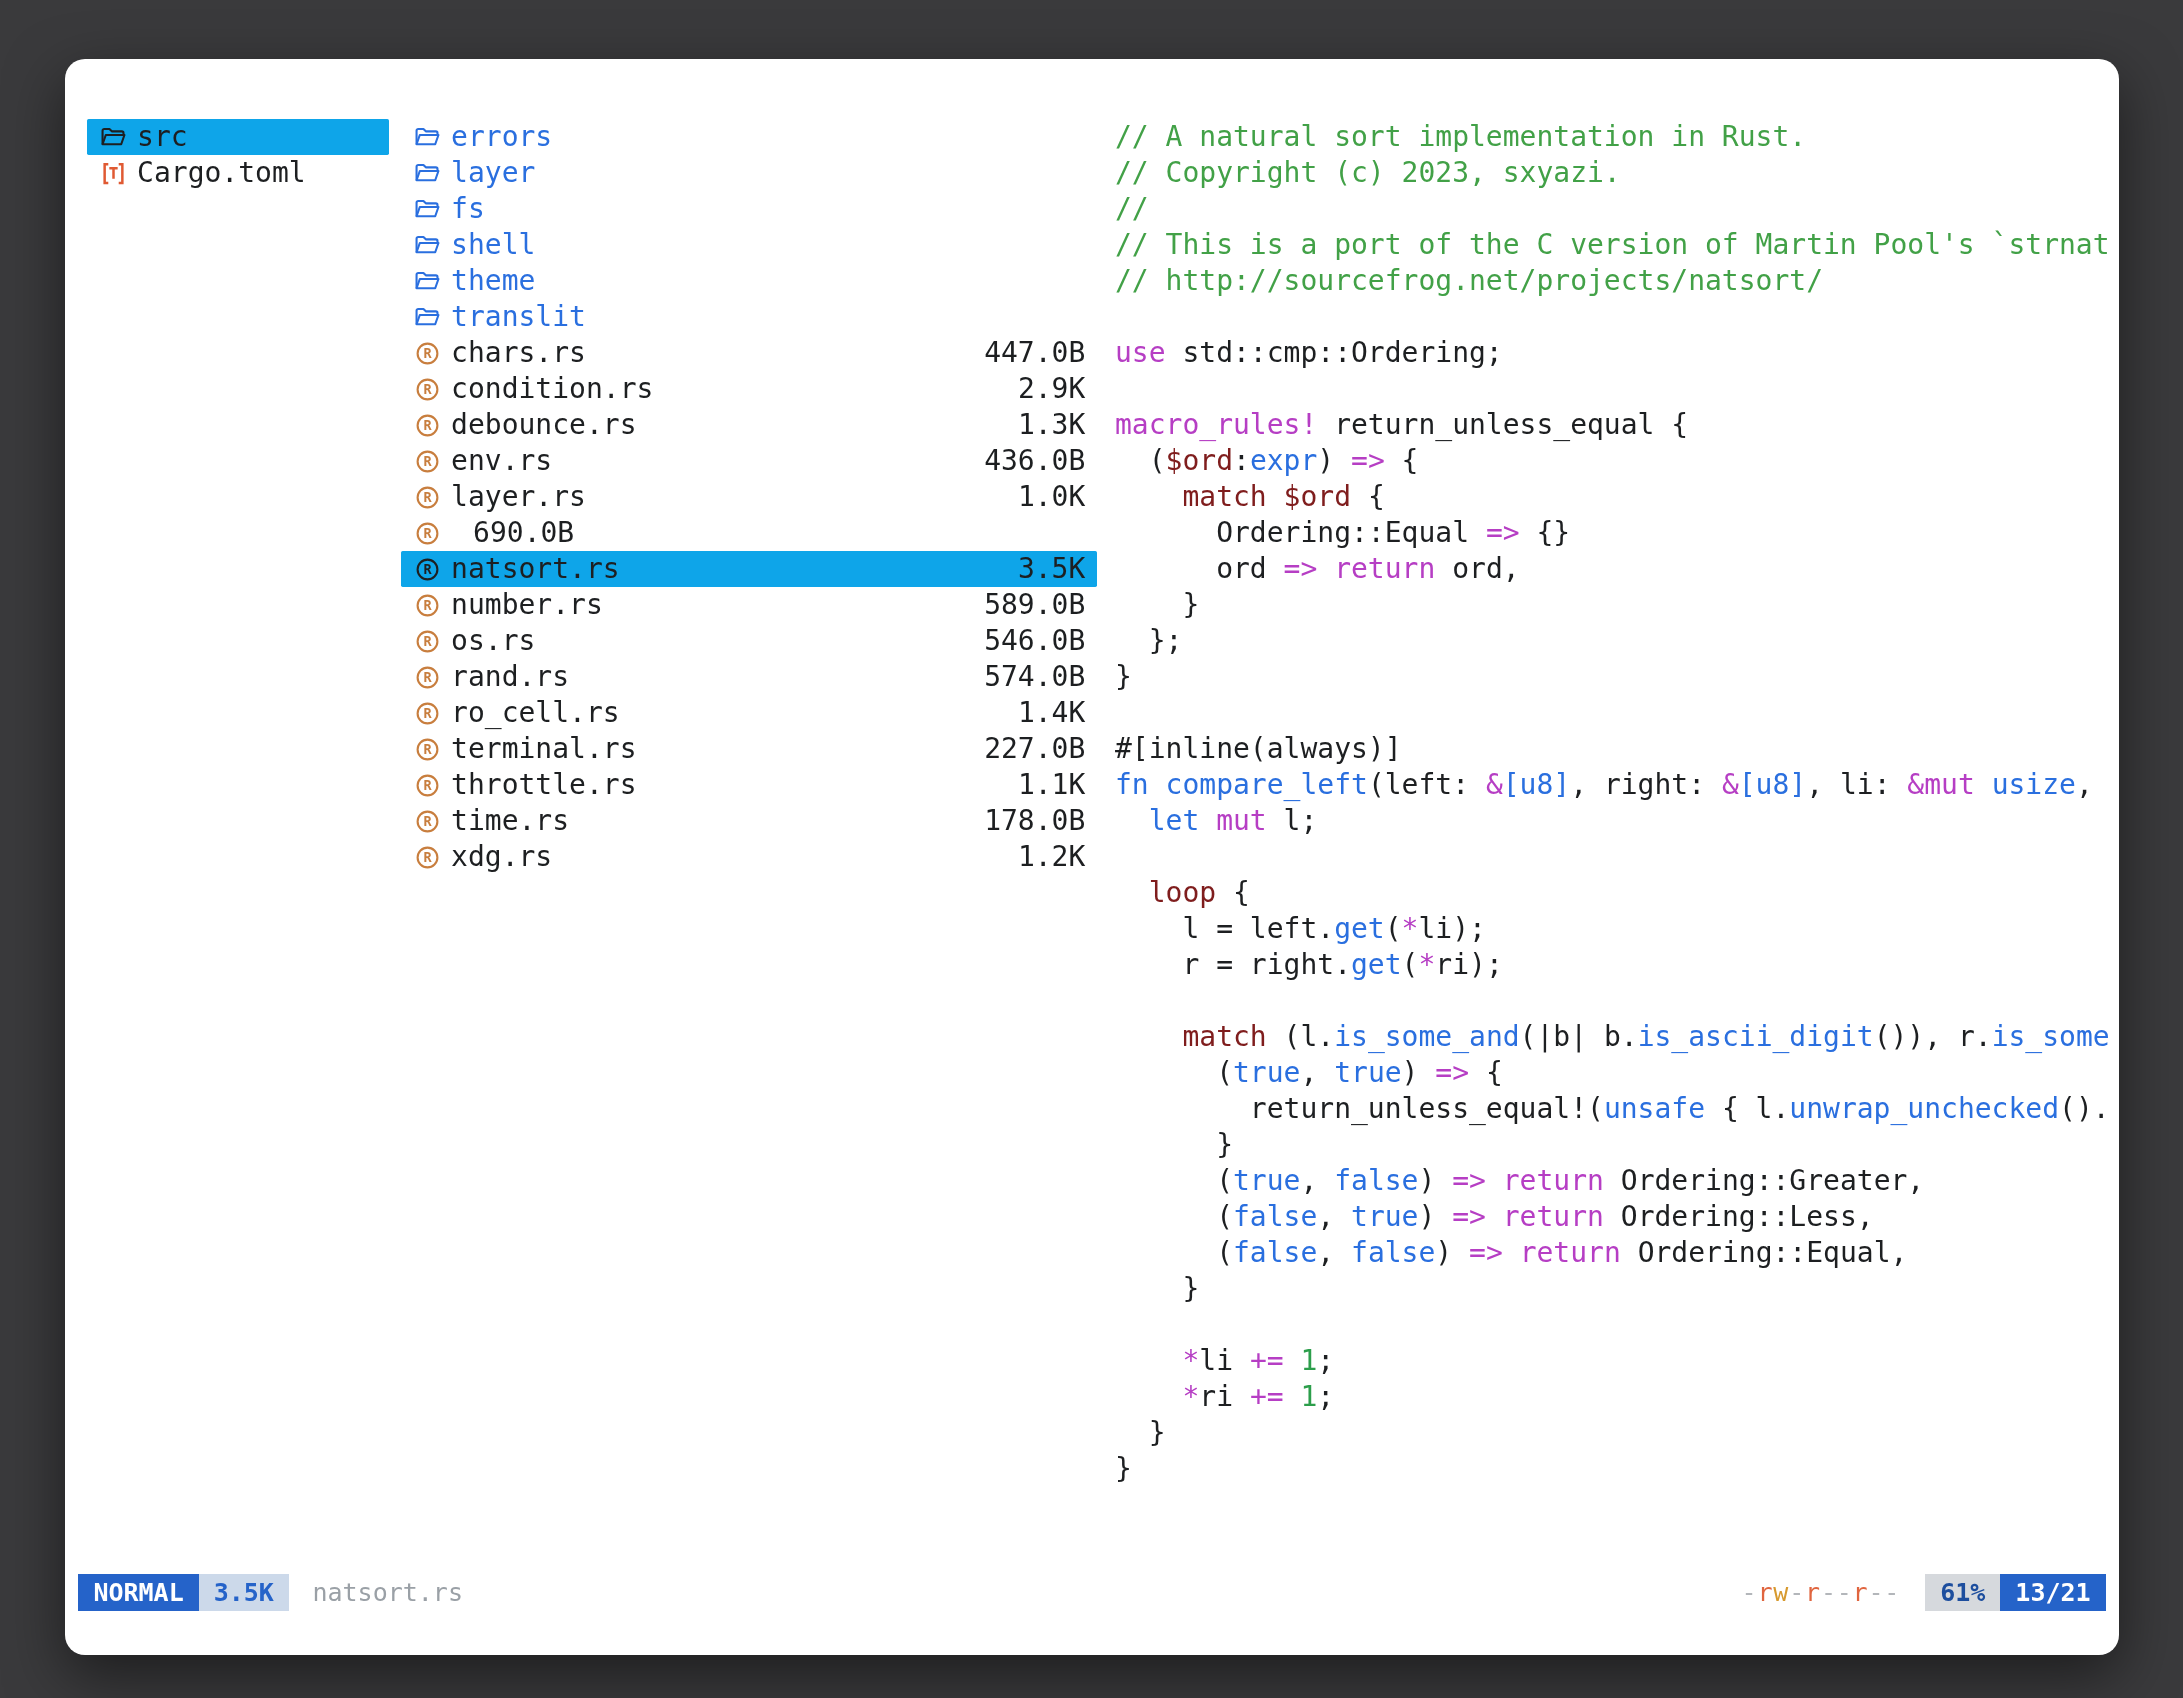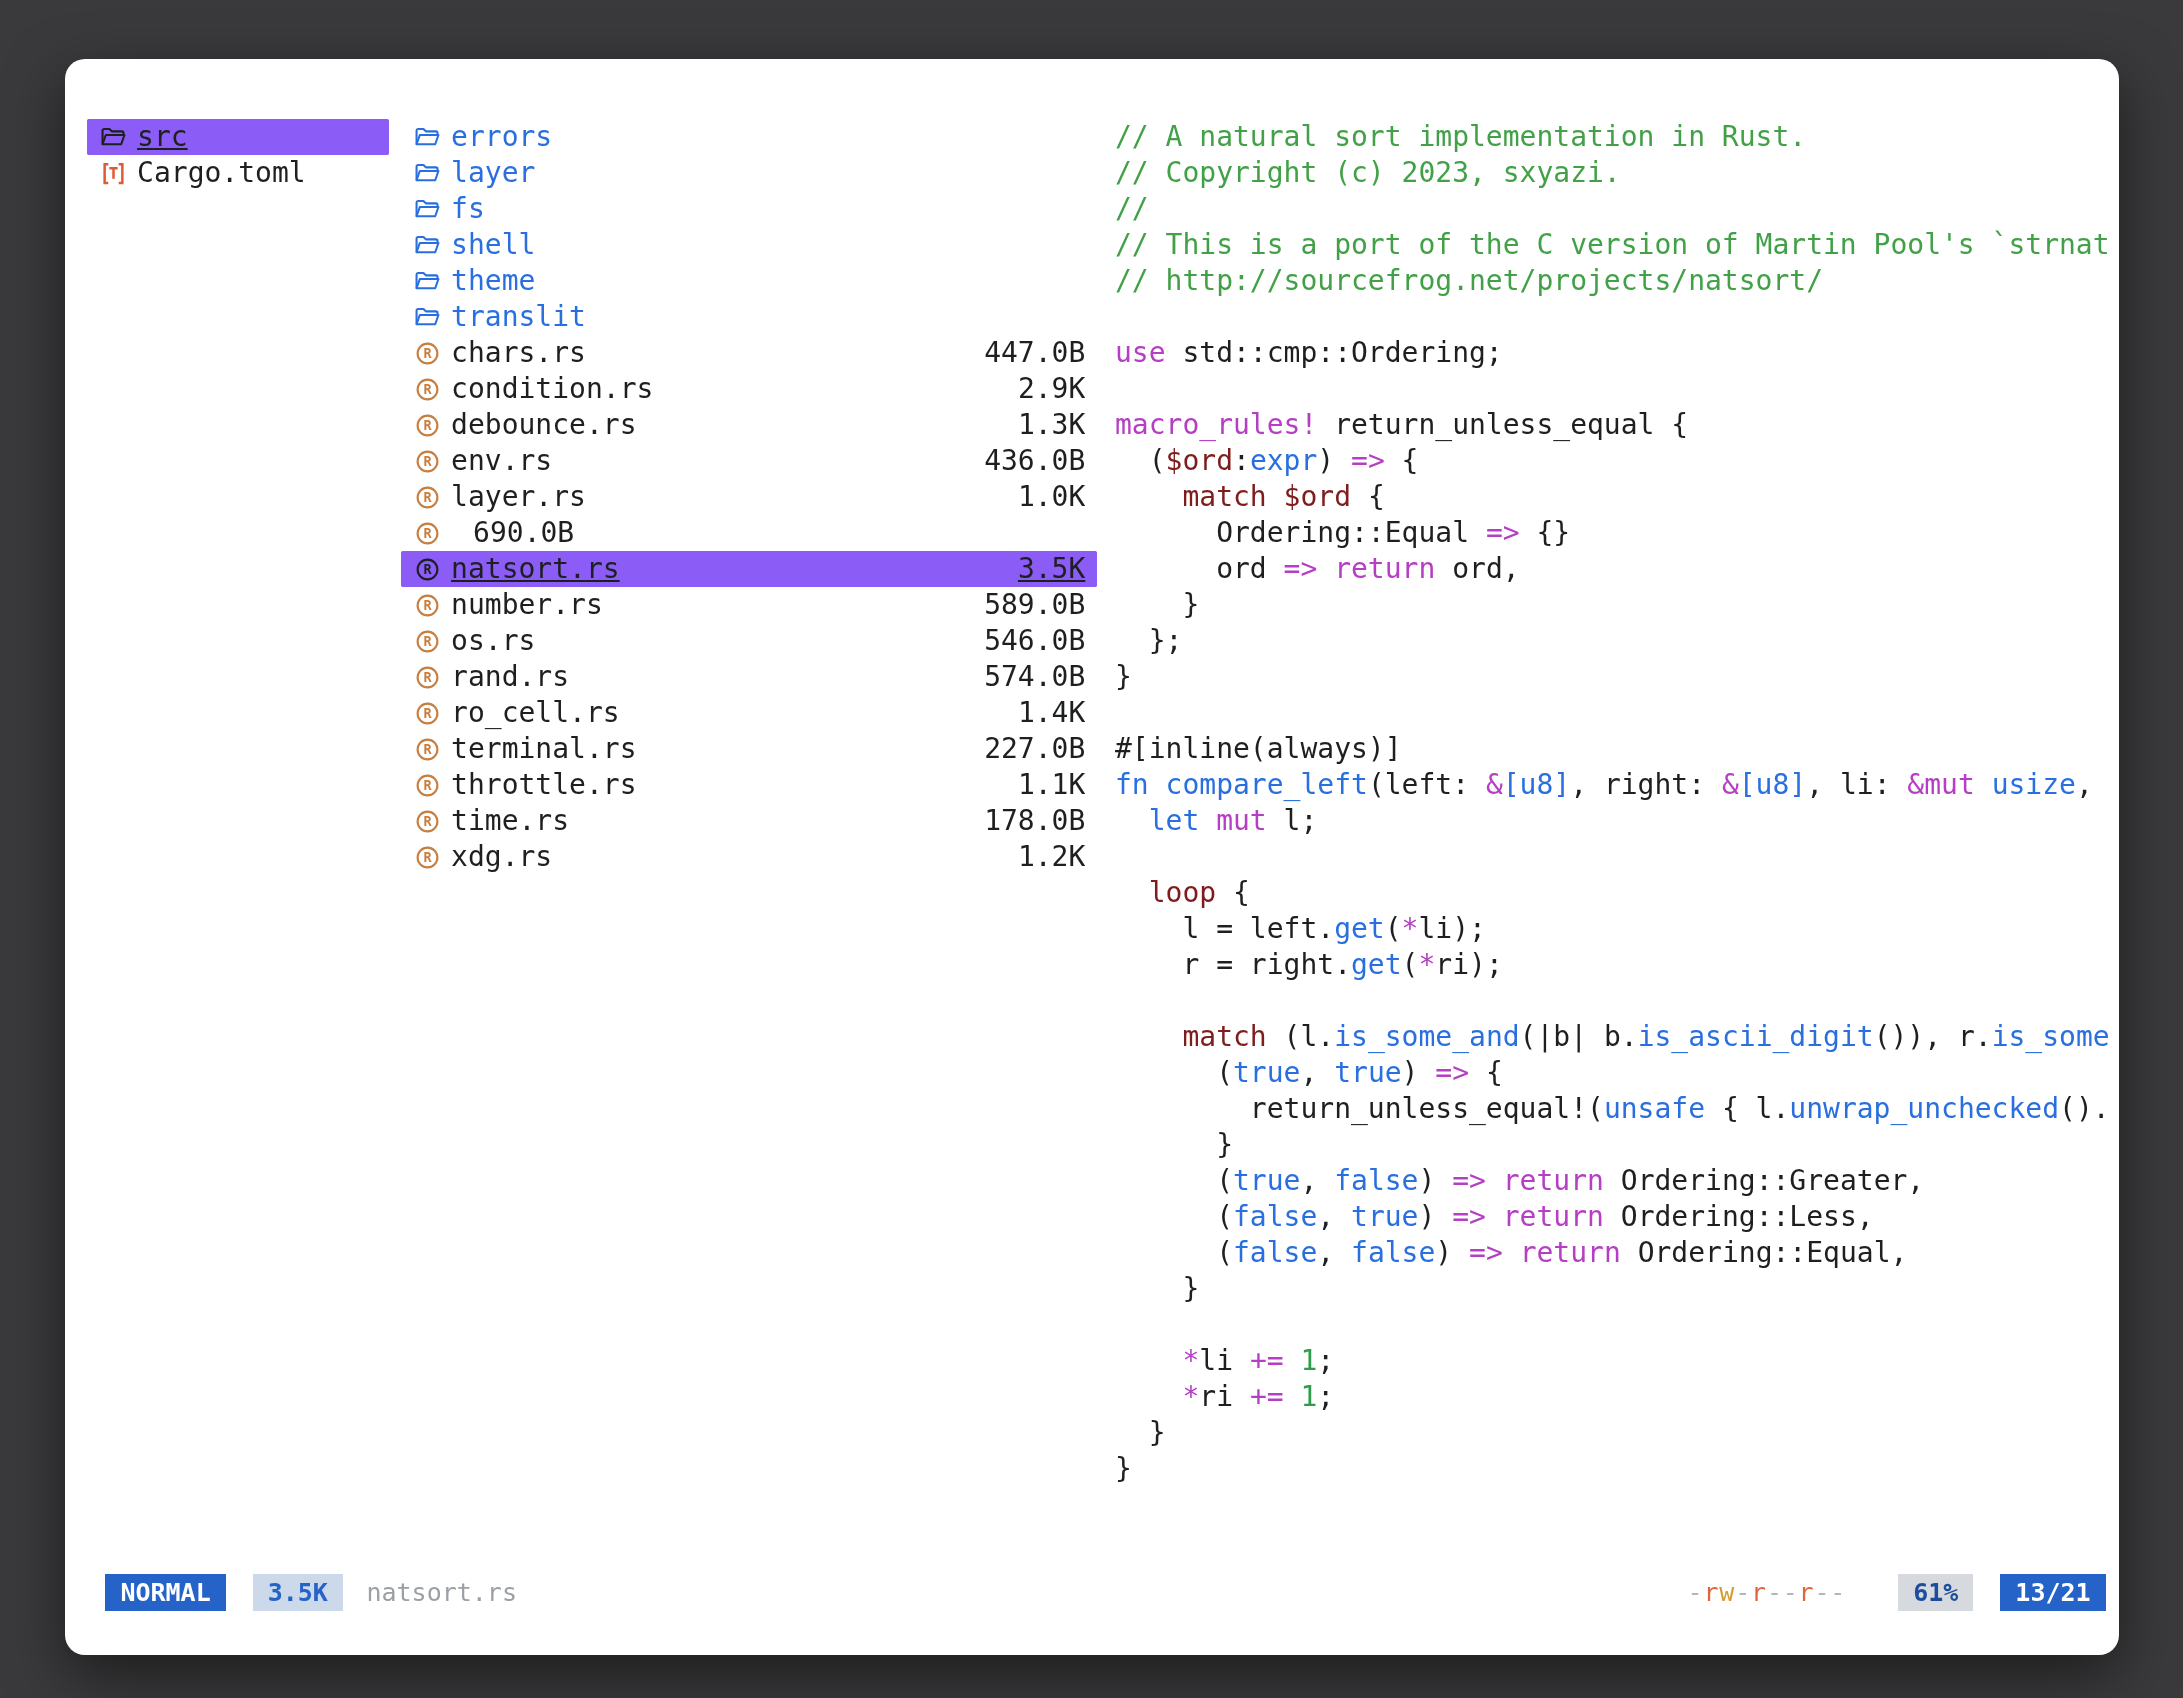--- a/index.html
+++ b/index.html
@@ -13,21 +13,21 @@
     background:#ffffff;border-radius:20px;
     box-shadow:0 20px 59px rgba(0,0,0,0.5);
     overflow:hidden;
   }
   .pane{position:absolute;top:60px;font-size:28px;line-height:36px;color:#1d1f21;}
   .pane-parent{left:22px;width:302px;}
   .pane-current{left:336px;width:696px;}
   .pane-preview{left:1050px;right:10px;bottom:109px;overflow:hidden;}
 
   .row{display:flex;align-items:center;height:36px;padding:0 11.7px;border-radius:1.7px;}
-  .row.selected{background:#8b5cf6;text-decoration:underline;}
+  .row.selected{background:#0ea5e9;}
   .row .icon{flex:0 0 30px;width:30px;display:inline-flex;align-items:center;justify-content:center;margin-right:8.4px;}
   .row .name{flex:1;white-space:pre;overflow:hidden;}
   .row .size{margin-left:22px;white-space:pre;}
   .icon-folder{color:#2a6fdf;}
   .icon-rust{color:#c87e3e;}
   .icon-toml{color:#e05a33;}
   .row.kind-folder .name{color:#2a6fdf;}
   .pane-parent .row .name{color:#1d1f21;}
   .row.selected .icon{color:#1d1f21;}
   .row.selected .name{color:#1d1f21;}
@@ -39,21 +39,21 @@
   .t-b{color:#2a6fdf;}
   .t-o{color:#7f1d1d;text-align:right;}
   .t-g{color:#2c9e4b;}
 
   .status-bar{
     position:absolute;left:13.4px;right:13.4px;bottom:44px;height:37px;
     display:flex;justify-content:space-between;align-items:center;
     font-size:25px;
   }
   .status-left,.status-right{display:flex;align-items:center;height:37px;}
-  .badge{display:inline-flex;align-items:center;height:37px;padding:0 15px;white-space:pre;margin-left:27px;}
+  .badge{display:inline-flex;align-items:center;height:37px;padding:0 15px;white-space:pre;}
   .badge-mode{background:#2563c9;color:#ffffff;font-weight:bold;}
   .badge-size{background:#ccd9ea;color:#2563c9;font-weight:bold;}
   .status-filename{color:#9aa0a6;margin-left:23.5px;}
   .permissions{margin-right:25px;letter-spacing:0.8px;}
   .p-dash{color:#b3b6ba;}
   .p-r{color:#e0653f;}
   .p-w{color:#d79a2f;}
   .badge-percent{background:#d6d9dd;color:#1d4e9e;font-weight:bold;}
   .badge-position{background:#2563c9;color:#ffffff;font-weight:bold;}
 </style>

